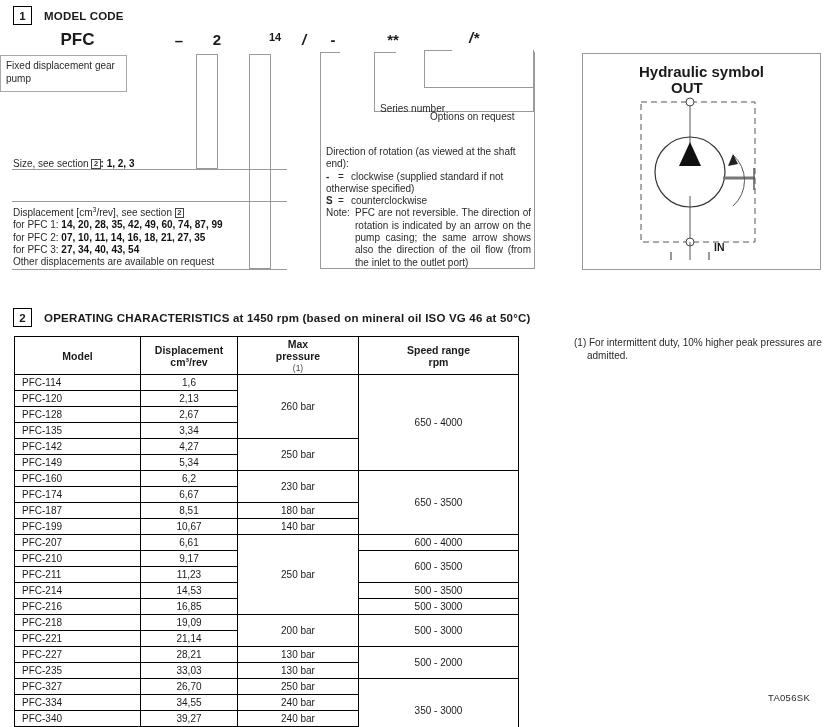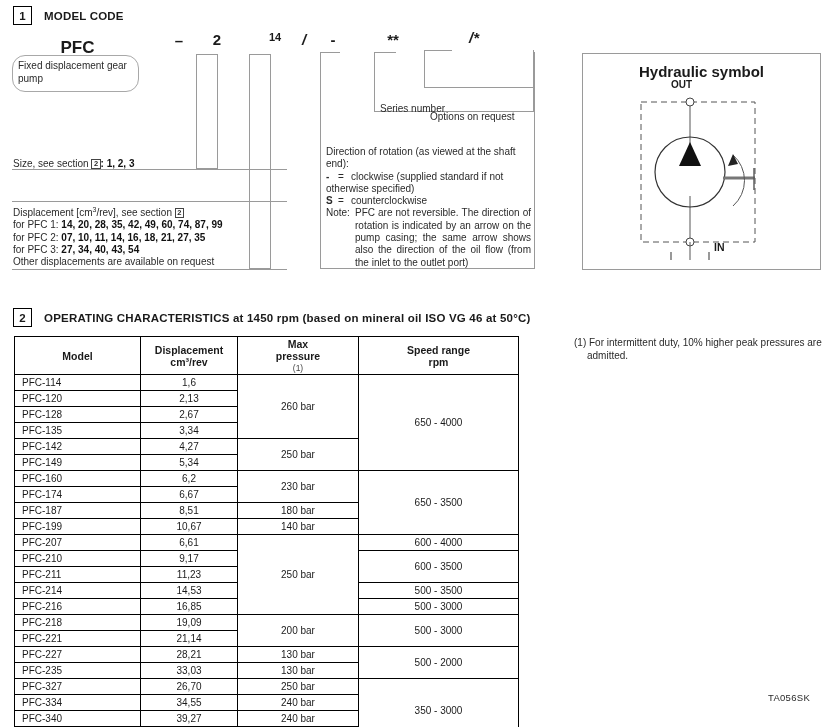--- a/index.html
+++ b/index.html
@@ -144,30 +144,30 @@
   .sup { font-size: 7px; vertical-align: 4px; }
 </style>
 </head>
 <body>
 
 <div class="abs" style="left:13px; top:6px; display:flex; align-items:center; gap:12px;">
   <div class="sec-badge">1</div>
   <div class="sec-title">MODEL CODE</div>
 </div>
 
-<div class="abs code-token" style="left:40px; top:30px; width:75px; font-size:17px;margin-top:8px;">PFC</div>
+<div class="abs code-token" style="left:40px; top:30px; width:75px; font-size:17px;">PFC</div>
 <div class="abs code-token" style="left:168px; top:32px; width:22px; font-size:15px;">–</div>
 <div class="abs code-token" style="left:207px; top:31px; width:20px; font-size:15px;">2</div>
 <div class="abs code-token" style="left:261px; top:31px; width:28px; font-size:11px;">14</div>
 <div class="abs code-token" style="left:296px; top:31px; width:16px; font-size:15px; font-style:italic;">/</div>
 <div class="abs code-token" style="left:324px; top:31px; width:18px; font-size:15px;">-</div>
 <div class="abs code-token" style="left:381px; top:31px; width:24px; font-size:15px;">**</div>
 <div class="abs code-token" style="left:463px; top:29px; width:22px; font-size:15px; font-style:italic;">/*</div>
 
-<div class="abs callout-box" style="left:12px; top:55px; width:127px; height:37px;border-radius:13px;">Fixed displacement gear pump</div>
+<div class="abs callout-box" style="left:0; top:55px; width:127px; height:37px;">Fixed displacement gear pump</div>
 
 <div class="abs stub-top" style="left:196px; top:54px; width:22px; height:1px;"></div>
 <div class="abs bracket" style="left:196px; top:54px; width:22px; height:115px; border-top:none;"></div>
 <div class="abs hline" style="left:12px; top:169px; width:275px; height:1px;"></div>
 <div class="abs note-text" style="left:13px; top:158px; width:280px;">
   <span>Size, see section</span>
   <span class="sq-ref">2</span><b>: 1, 2, 3</b>
 </div>
 
 <div class="abs stub-top" style="left:249px; top:54px; width:22px; height:1px;"></div>
@@ -240,21 +240,21 @@
     <path d="M 150 75 A 34 34 0 0 1 150 126" fill="none" stroke="#555" stroke-width="1"></path>
     <polygon points="150,74 145,86 155,84" fill="#222"></polygon>
 
     <circle cx="107" cy="22" r="4" fill="#fff" stroke="#444" stroke-width="1"></circle>
 
     <circle cx="107" cy="162" r="4" fill="#fff" stroke="#444" stroke-width="1"></circle>
 
     <polyline points="88,172 88,186 126,186 126,172" fill="none" stroke="#555" stroke-width="1.2"></polyline>
     <line x1="107" y1="162" x2="107" y2="186" stroke="#555" stroke-width="1"></line>
   </svg>
-  <div class="abs" style="left:88px; top:25px; font-size:10px; font-weight:bold;">OUT</div>
+  <div class="abs" style="left:88px; top:25px; font-size:15px; font-weight:bold;">OUT</div>
   <div class="abs" style="left:131px; top:187px; font-size:10.5px; font-weight:bold;">IN</div>
 </div>
 
 <div class="abs" style="left:13px; top:308px; display:flex; align-items:center; gap:12px;">
   <div class="sec-badge">2</div>
   <div class="sec-title">OPERATING CHARACTERISTICS at 1450 rpm (based on mineral oil ISO VG 46 at 50°C)</div>
 </div>
 
 <div class="abs" style="left:14px; top:336px;">
   <table class="spec">

